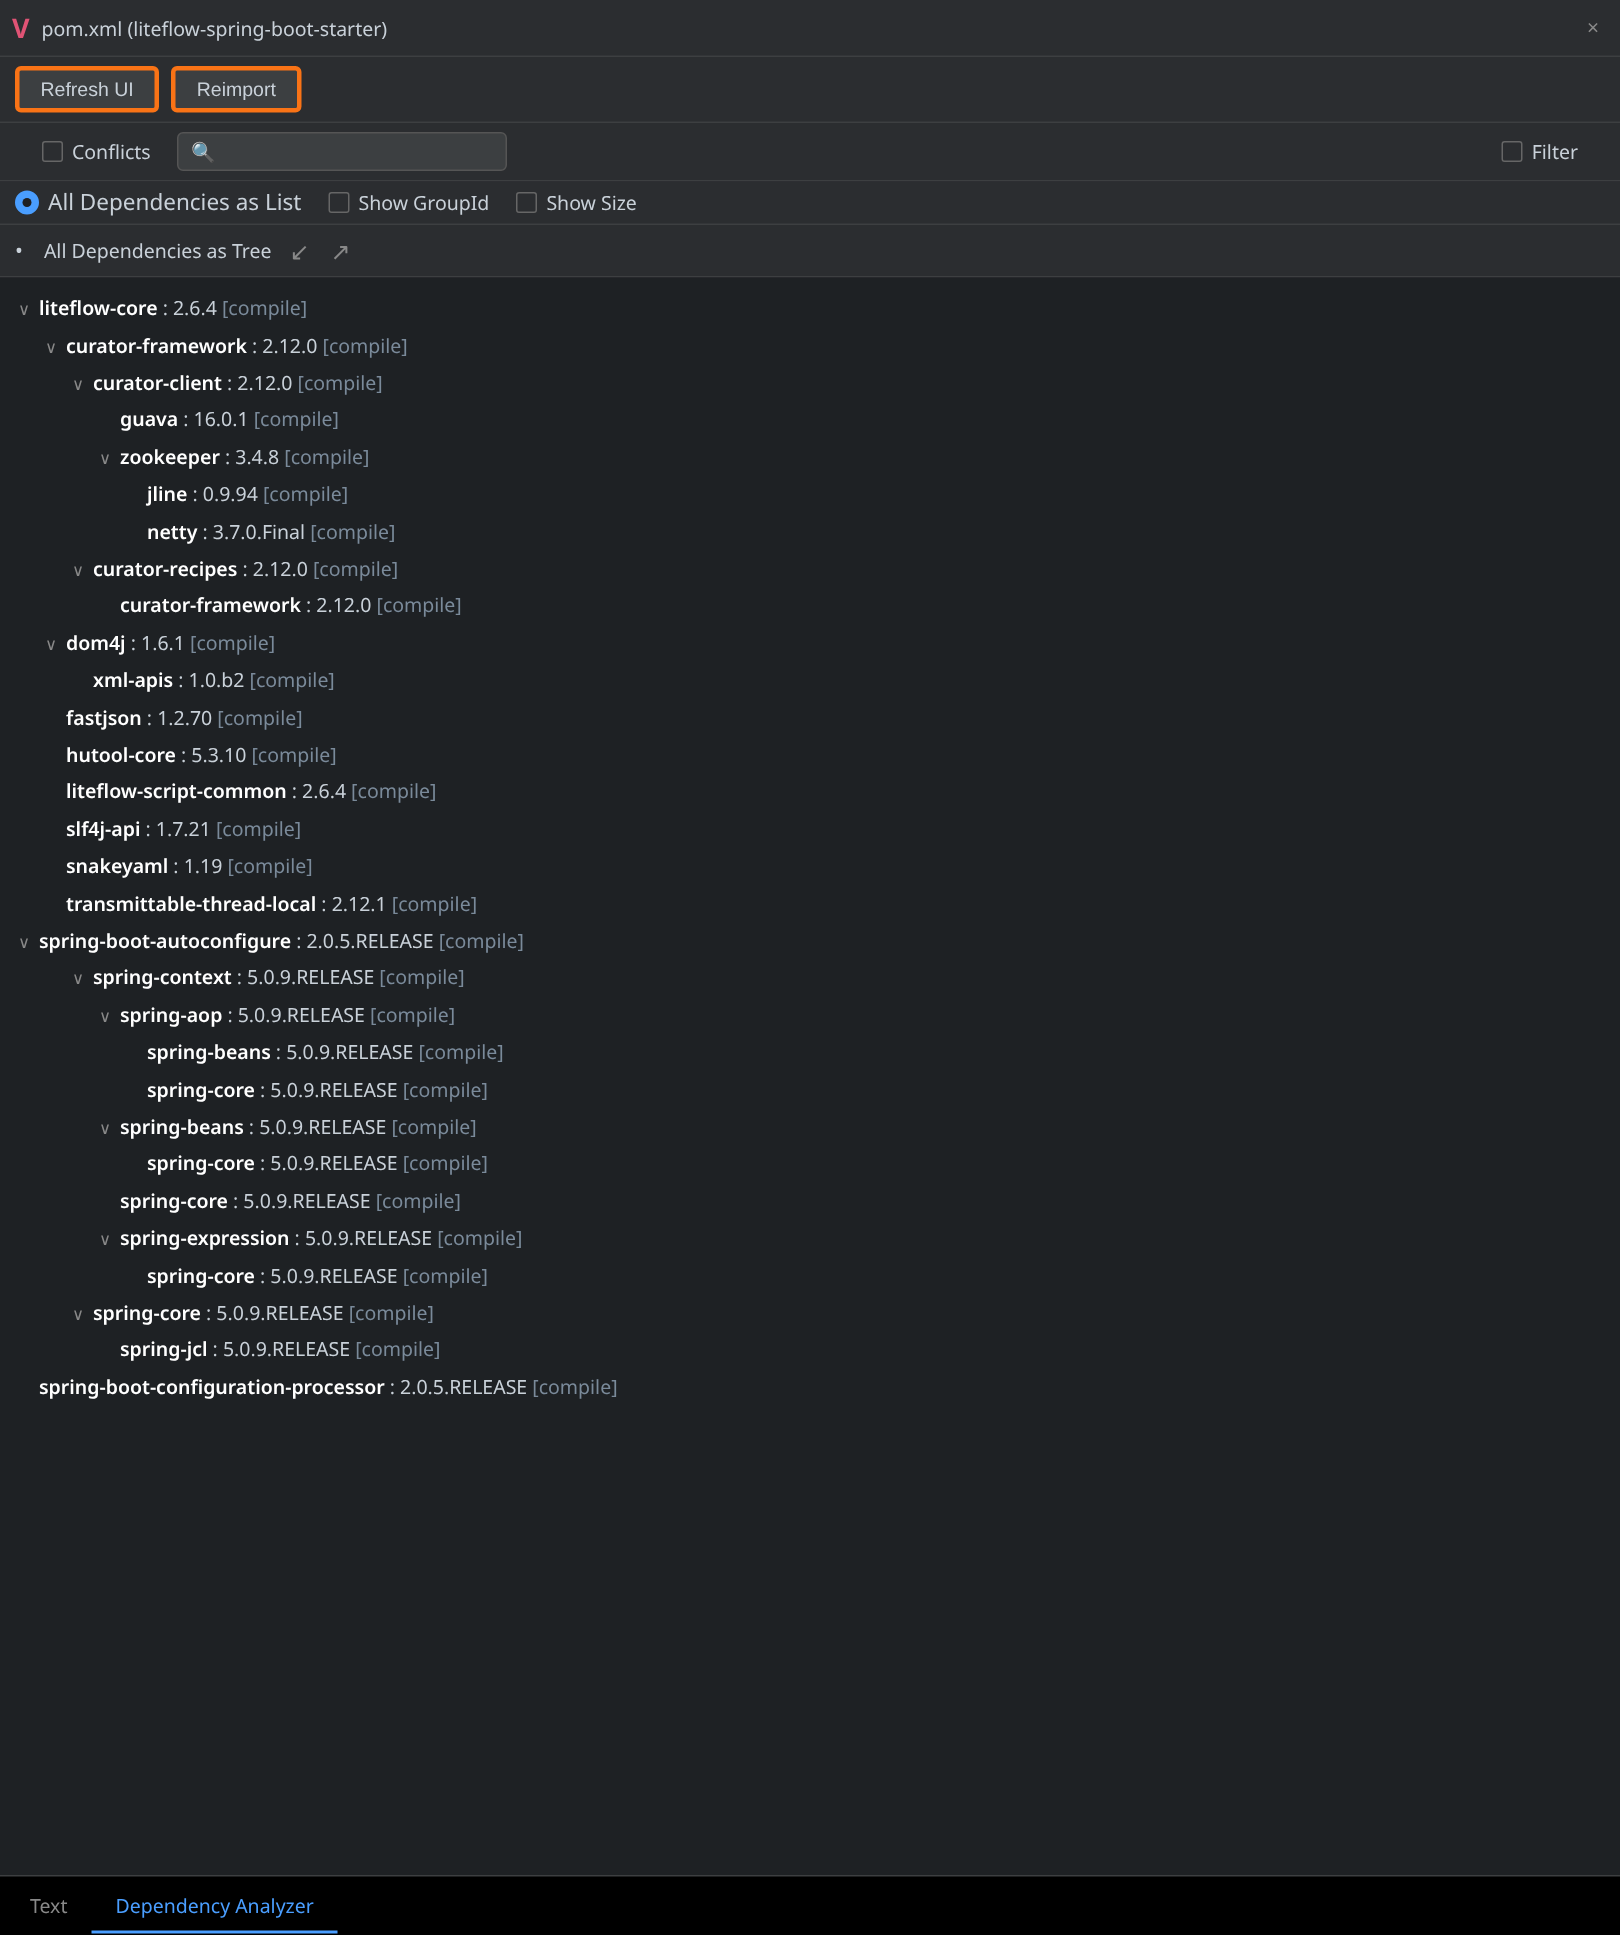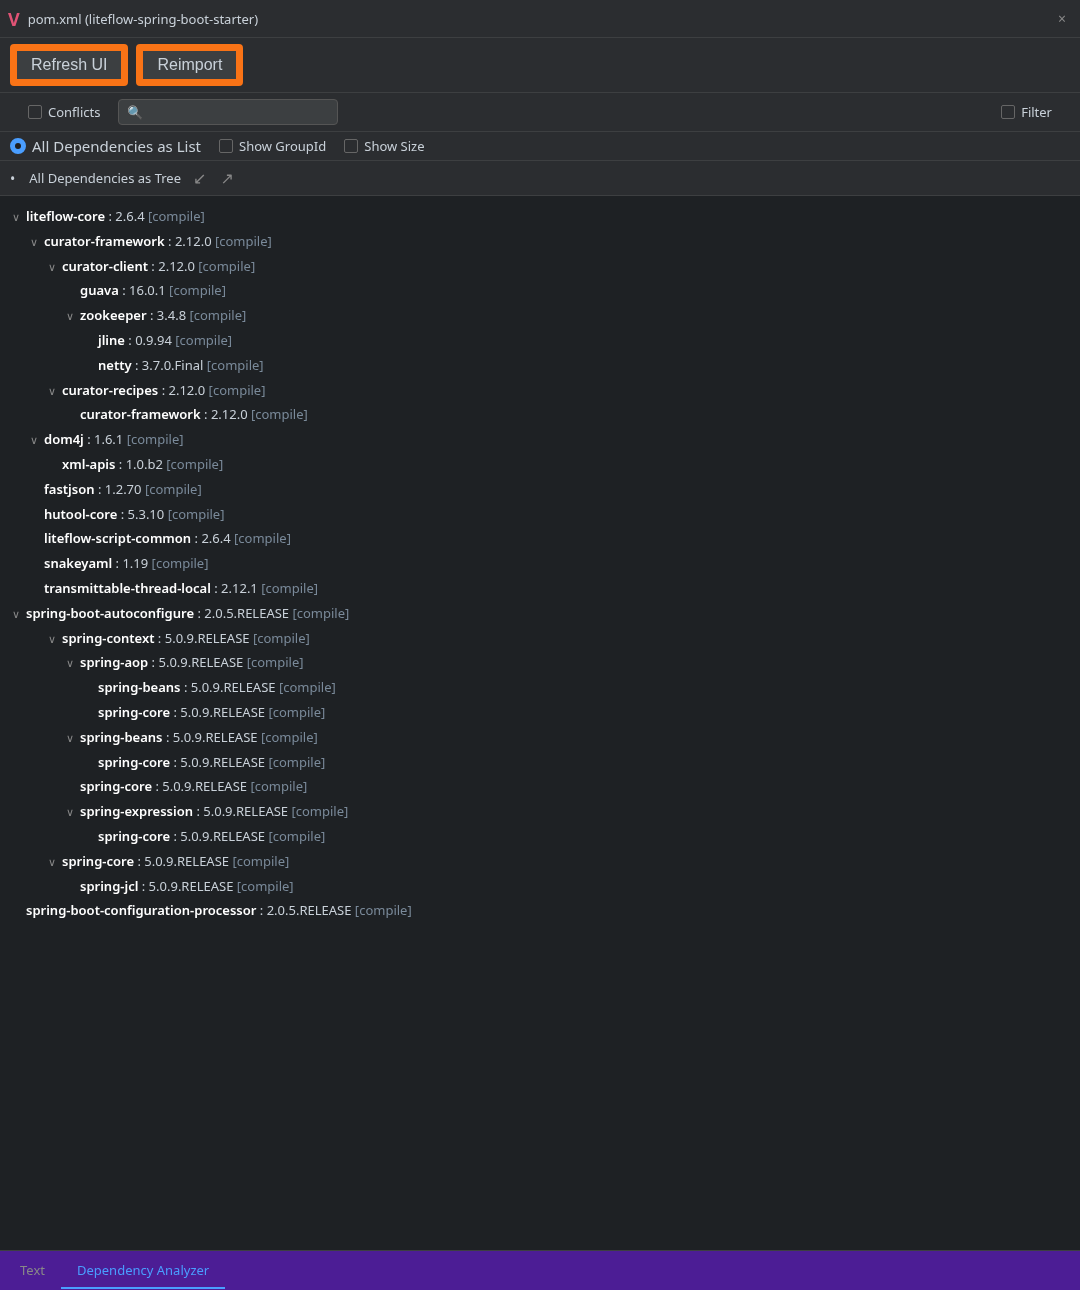--- a/index.html
+++ b/index.html
@@ -46,25 +46,25 @@
       background: #2b2d30;
       display: flex;
       align-items: center;
       padding: 6px 10px;
       gap: 8px;
       border-bottom: 1px solid #3d3f41;
     }
     .toolbar-btn {
       background: #3c3f41;
       color: #c9d1d9;
-      border: 7px solid #f97316;
+      border: 3px solid #f97316;
       border-radius: 4px;
       padding: 5px 14px;
       cursor: pointer;
-      font-size: 16px;
+      font-size: 13px;
     }
 
     
     .options-bar {
       background: #2b2d30;
       display: flex;
       align-items: center;
       padding: 6px 28px;
       gap: 18px;
       border-bottom: 1px solid #3d3f41;
@@ -193,21 +193,21 @@
     }
     .chevron {
       color: #888;
       display: inline-block;
       font-size: 11px;
       width: 14px;
     }
 
     
     .bottom-bar {
-      background: #4c1d95;
+      background: #000000;
       display: flex;
       align-items: center;
       border-top: 1px solid #3d3f41;
       height: 40px;
       padding: 0 4px;
     }
     .bottom-tab {
       padding: 8px 16px;
       color: #888;
       cursor: pointer;
@@ -287,20 +287,21 @@
       <li class="dep-item indent-3"><span class="chevron">∨ </span><span class="dep-name">zookeeper</span><span class="dep-version"> : 3.4.8 </span><span class="dep-scope">[compile]</span></li>
       <li class="dep-item indent-4"><span class="chevron">&nbsp;&nbsp;</span><span class="dep-name">jline</span><span class="dep-version"> : 0.9.94 </span><span class="dep-scope">[compile]</span></li>
       <li class="dep-item indent-4"><span class="chevron">&nbsp;&nbsp;</span><span class="dep-name">netty</span><span class="dep-version"> : 3.7.0.Final </span><span class="dep-scope">[compile]</span></li>
       <li class="dep-item indent-2"><span class="chevron">∨ </span><span class="dep-name">curator-recipes</span><span class="dep-version"> : 2.12.0 </span><span class="dep-scope">[compile]</span></li>
       <li class="dep-item indent-3"><span class="chevron">&nbsp;&nbsp;</span><span class="dep-name">curator-framework</span><span class="dep-version"> : 2.12.0 </span><span class="dep-scope">[compile]</span></li>
       <li class="dep-item indent-1"><span class="chevron">∨ </span><span class="dep-name">dom4j</span><span class="dep-version"> : 1.6.1 </span><span class="dep-scope">[compile]</span></li>
       <li class="dep-item indent-2"><span class="chevron">&nbsp;&nbsp;</span><span class="dep-name">xml-apis</span><span class="dep-version"> : 1.0.b2 </span><span class="dep-scope">[compile]</span></li>
       <li class="dep-item indent-1"><span class="chevron">&nbsp;&nbsp;</span><span class="dep-name">fastjson</span><span class="dep-version"> : 1.2.70 </span><span class="dep-scope">[compile]</span></li>
       <li class="dep-item indent-1"><span class="chevron">&nbsp;&nbsp;</span><span class="dep-name">hutool-core</span><span class="dep-version"> : 5.3.10 </span><span class="dep-scope">[compile]</span></li>
       <li class="dep-item indent-1"><span class="chevron">&nbsp;&nbsp;</span><span class="dep-name">liteflow-script-common</span><span class="dep-version"> : 2.6.4 </span><span class="dep-scope">[compile]</span></li>
+      <li class="dep-item indent-1"><span class="chevron">&nbsp;&nbsp;</span><span class="dep-name">slf4j-api</span><span class="dep-version"> : 1.7.21 </span><span class="dep-scope">[compile]</span></li>
       <li class="dep-item indent-1"><span class="chevron">&nbsp;&nbsp;</span><span class="dep-name">snakeyaml</span><span class="dep-version"> : 1.19 </span><span class="dep-scope">[compile]</span></li>
       <li class="dep-item indent-1"><span class="chevron">&nbsp;&nbsp;</span><span class="dep-name">transmittable-thread-local</span><span class="dep-version"> : 2.12.1 </span><span class="dep-scope">[compile]</span></li>
       <li class="dep-item indent-0"><span class="chevron">∨ </span><span class="dep-name">spring-boot-autoconfigure</span><span class="dep-version"> : 2.0.5.RELEASE </span><span class="dep-scope">[compile]</span></li>
       <li class="dep-item indent-2"><span class="chevron">∨ </span><span class="dep-name">spring-context</span><span class="dep-version"> : 5.0.9.RELEASE </span><span class="dep-scope">[compile]</span></li>
       <li class="dep-item indent-3"><span class="chevron">∨ </span><span class="dep-name">spring-aop</span><span class="dep-version"> : 5.0.9.RELEASE </span><span class="dep-scope">[compile]</span></li>
       <li class="dep-item indent-4"><span class="chevron">&nbsp;&nbsp;</span><span class="dep-name">spring-beans</span><span class="dep-version"> : 5.0.9.RELEASE </span><span class="dep-scope">[compile]</span></li>
       <li class="dep-item indent-4"><span class="chevron">&nbsp;&nbsp;</span><span class="dep-name">spring-core</span><span class="dep-version"> : 5.0.9.RELEASE </span><span class="dep-scope">[compile]</span></li>
       <li class="dep-item indent-3"><span class="chevron">∨ </span><span class="dep-name">spring-beans</span><span class="dep-version"> : 5.0.9.RELEASE </span><span class="dep-scope">[compile]</span></li>
       <li class="dep-item indent-4"><span class="chevron">&nbsp;&nbsp;</span><span class="dep-name">spring-core</span><span class="dep-version"> : 5.0.9.RELEASE </span><span class="dep-scope">[compile]</span></li>
       <li class="dep-item indent-3"><span class="chevron">&nbsp;&nbsp;</span><span class="dep-name">spring-core</span><span class="dep-version"> : 5.0.9.RELEASE </span><span class="dep-scope">[compile]</span></li>

